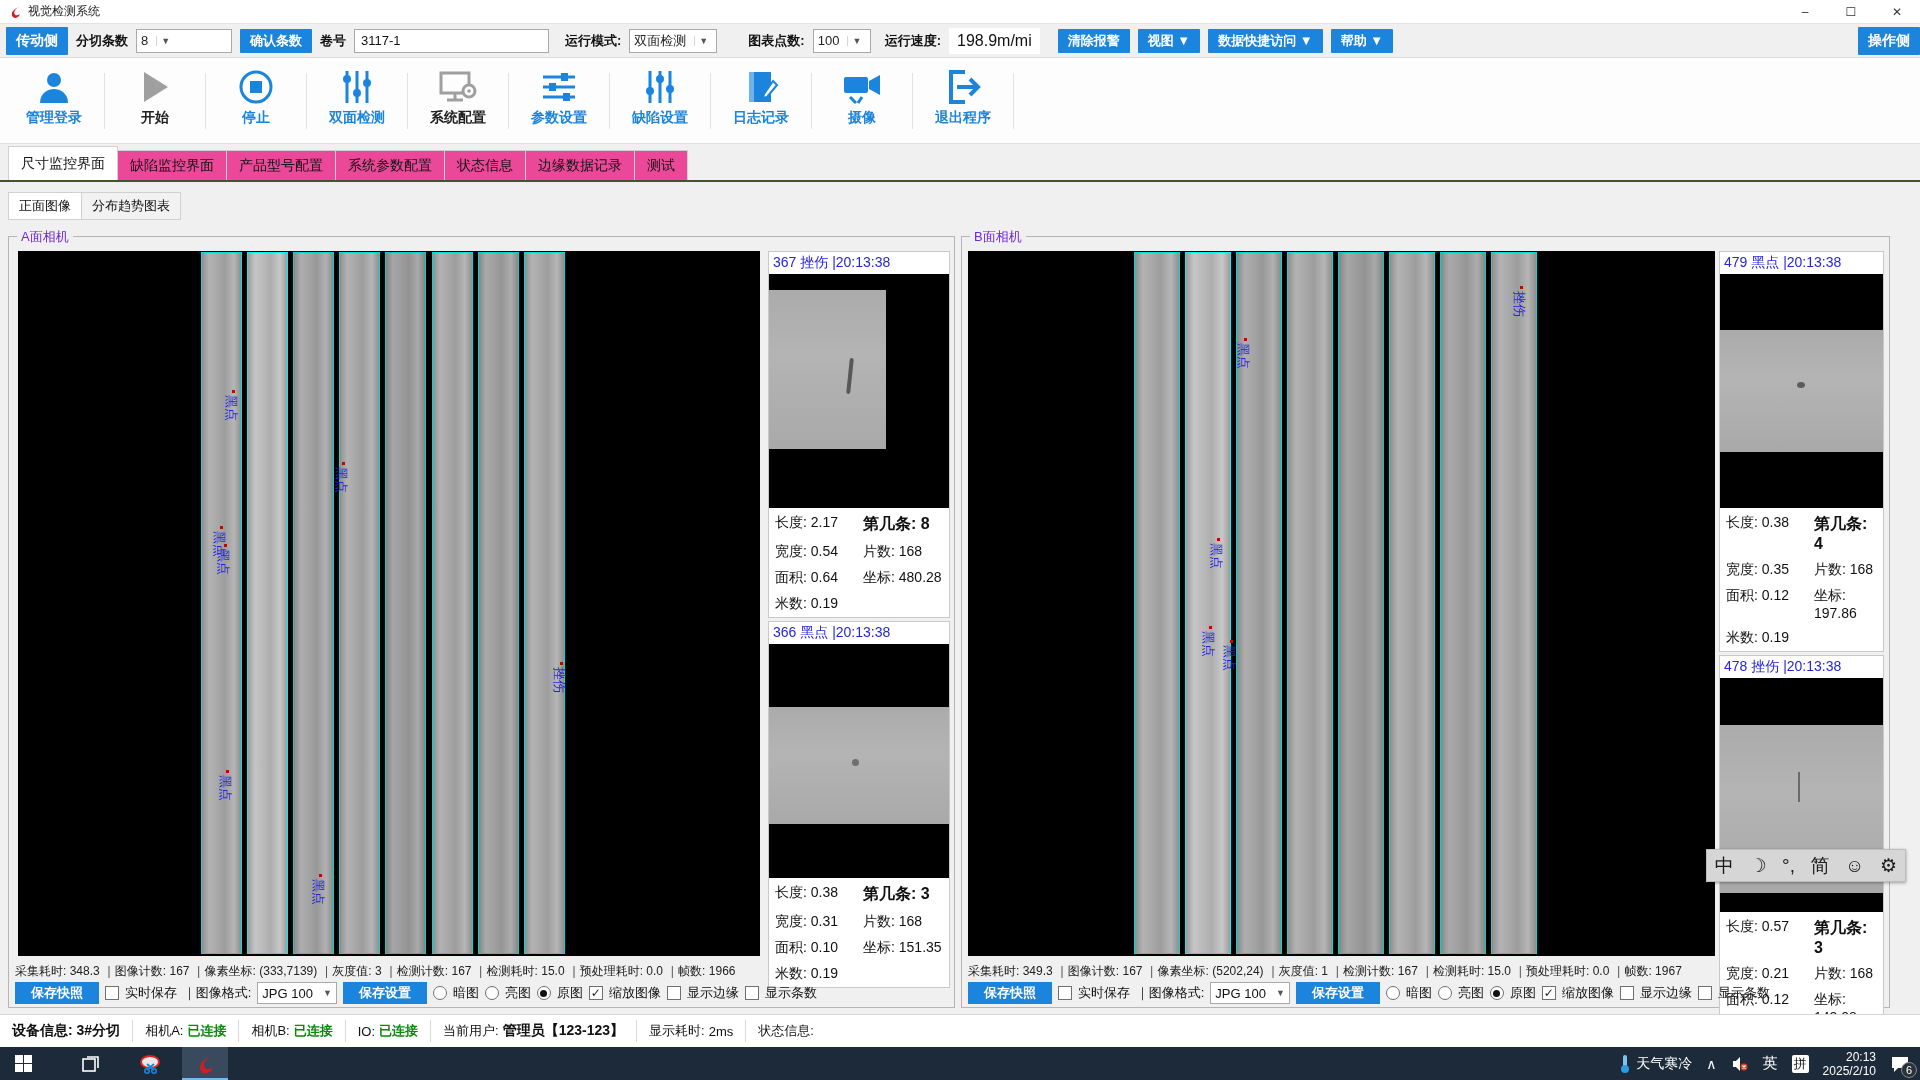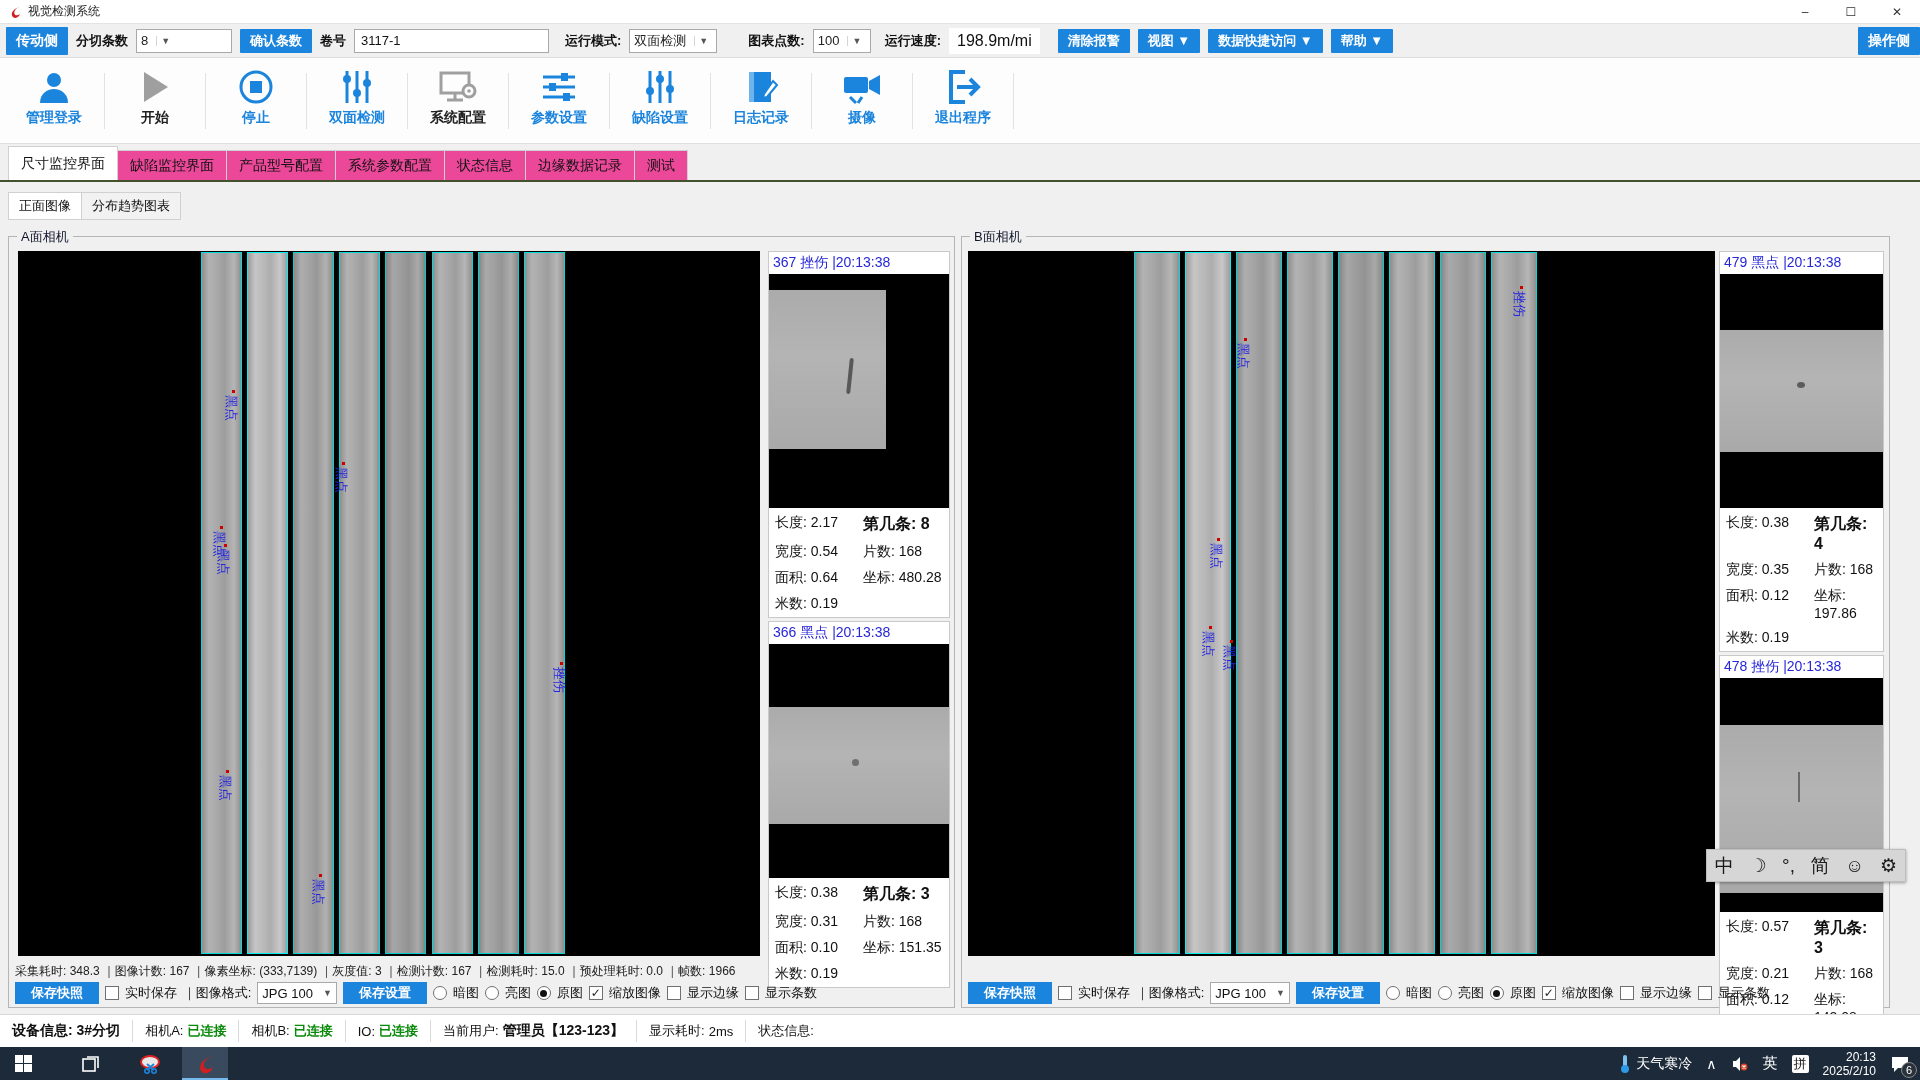--- a/index.html
+++ b/index.html
@@ -38,21 +38,21 @@
   .mtab.active { background:#fff; height:34px; margin-top:-4px; z-index:2; }
   #greenline { position:absolute; left:0; top:180px; width:1920px; height:2px; background:#44512f; }
   #subtabs { position:absolute; left:8px; top:192px; height:28px; display:flex; }
   .stab { background:#f2f2f2; border:1px solid #d0d0d0; padding:0 10px; height:28px; display:flex; align-items:center; font-size:13px; margin-right:-1px; }
   .stab.active { background:#fff; z-index:2; }
 
   
   .groupbox { position:absolute; top:236px; height:772px; border:1px solid #b5b5b5; background:#f0f0f0; }
   #group-a { left:8px;  width:947px; }
   #group-b { left:961px; width:929px; }
-  .grouplabel { position:absolute; top:-9px; left:8px; background:#f0f0f0; padding:0 4px; font-size:13px; color:#0f172a; }
+  .grouplabel { position:absolute; top:-9px; left:8px; background:#f0f0f0; padding:0 4px; font-size:13px; color:#6d28d9; }
 
   .camimg { position:absolute; top:14px; background:#000; overflow:hidden; }
   #image-a { left:9px; width:742px; height:705px; }
   #image-b { left:6px; width:747px; height:705px; }
   .strip { position:absolute; top:1px; height:702px; border:1px solid #00dcdc;
     background:linear-gradient(90deg,#8e8e8e 0%,#b3b3b3 18%,#a7a7a7 42%,#9d9d9d 58%,#b6b6b6 82%,#8f8f8f 100%); }
   .strip:nth-of-type(2){ filter:brightness(1.10); }
   .strip:nth-of-type(3){ filter:brightness(0.97); }
   .strip:nth-of-type(5){ filter:brightness(0.93); }
   .strip:nth-of-type(7){ filter:brightness(0.95); }
@@ -420,20 +420,21 @@
           <span class="bigstat">第几条: 3</span>
         <span>宽度: 0.21</span>
           <span>片数: 168</span>
         <span>面积: 0.12</span>
           <span>坐标: 143.08</span>
         <span>米数: 0.19</span>
           <span></span>
       </div>
     </div>
   </div>
+  <div class="camstatus">采集耗时: 349.3 ｜图像计数: 167 ｜像素坐标: (5202,24) ｜灰度值: 1 ｜检测计数: 167 ｜检测耗时: 15.0 ｜预处理耗时: 0.0 ｜帧数: 1967</div>
   <div class="saverow">
     <button class="smallbluebtn">保存快照</button>
     <span class="cbx"></span>
       <span>实时保存</span>
     <span>｜图像格式:</span>
     <div class="fmtcombo">
         <span>JPG 100</span>
         <span class="arrow">▼</span>
       </div>
     <button class="smallbluebtn">保存设置</button>

